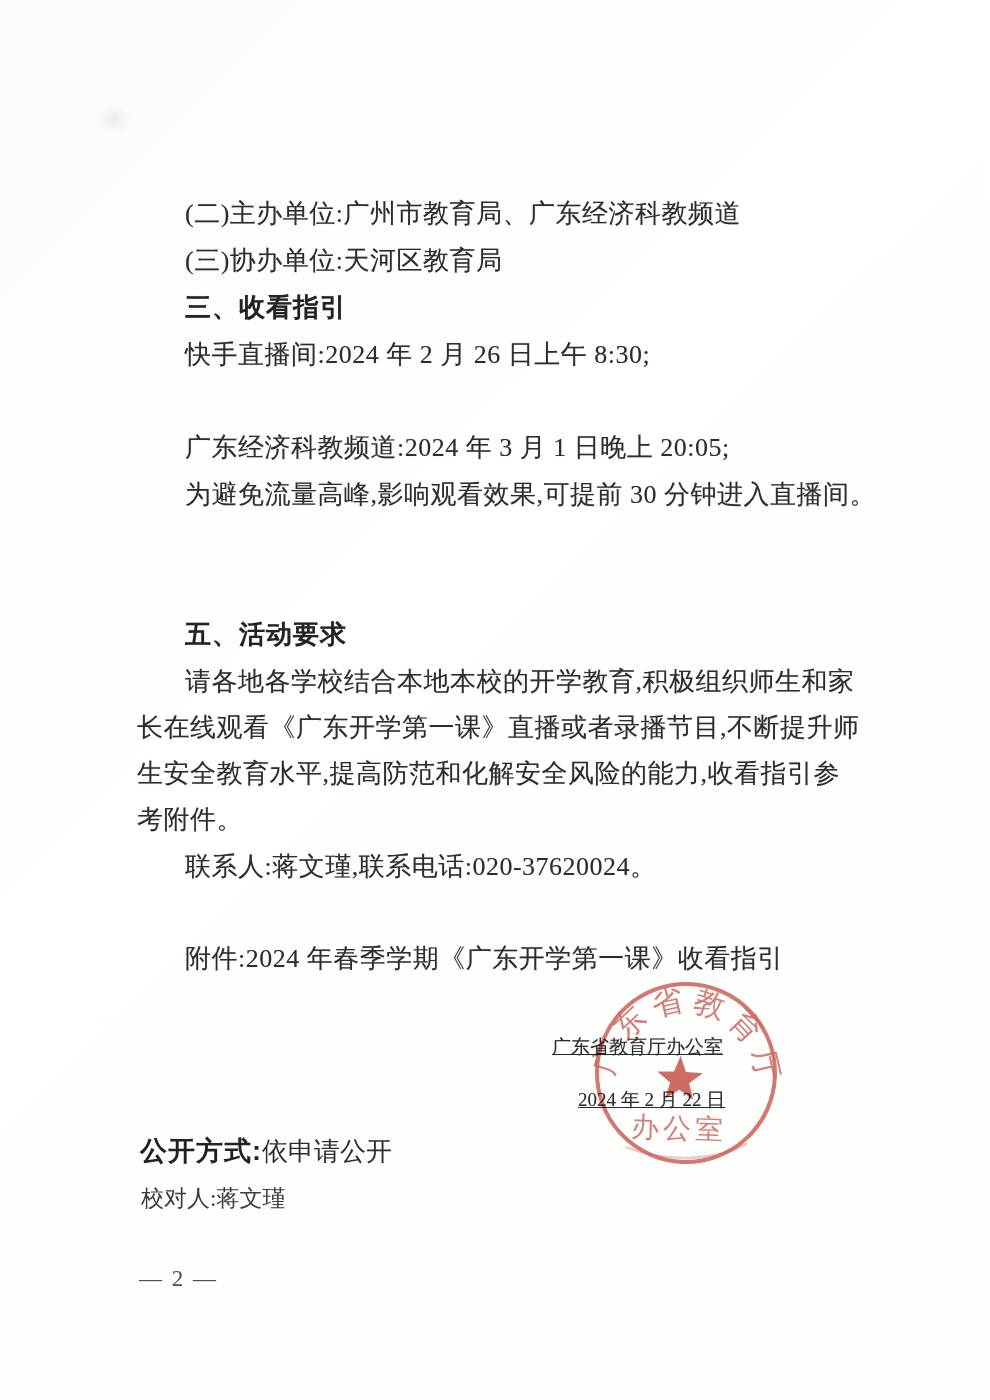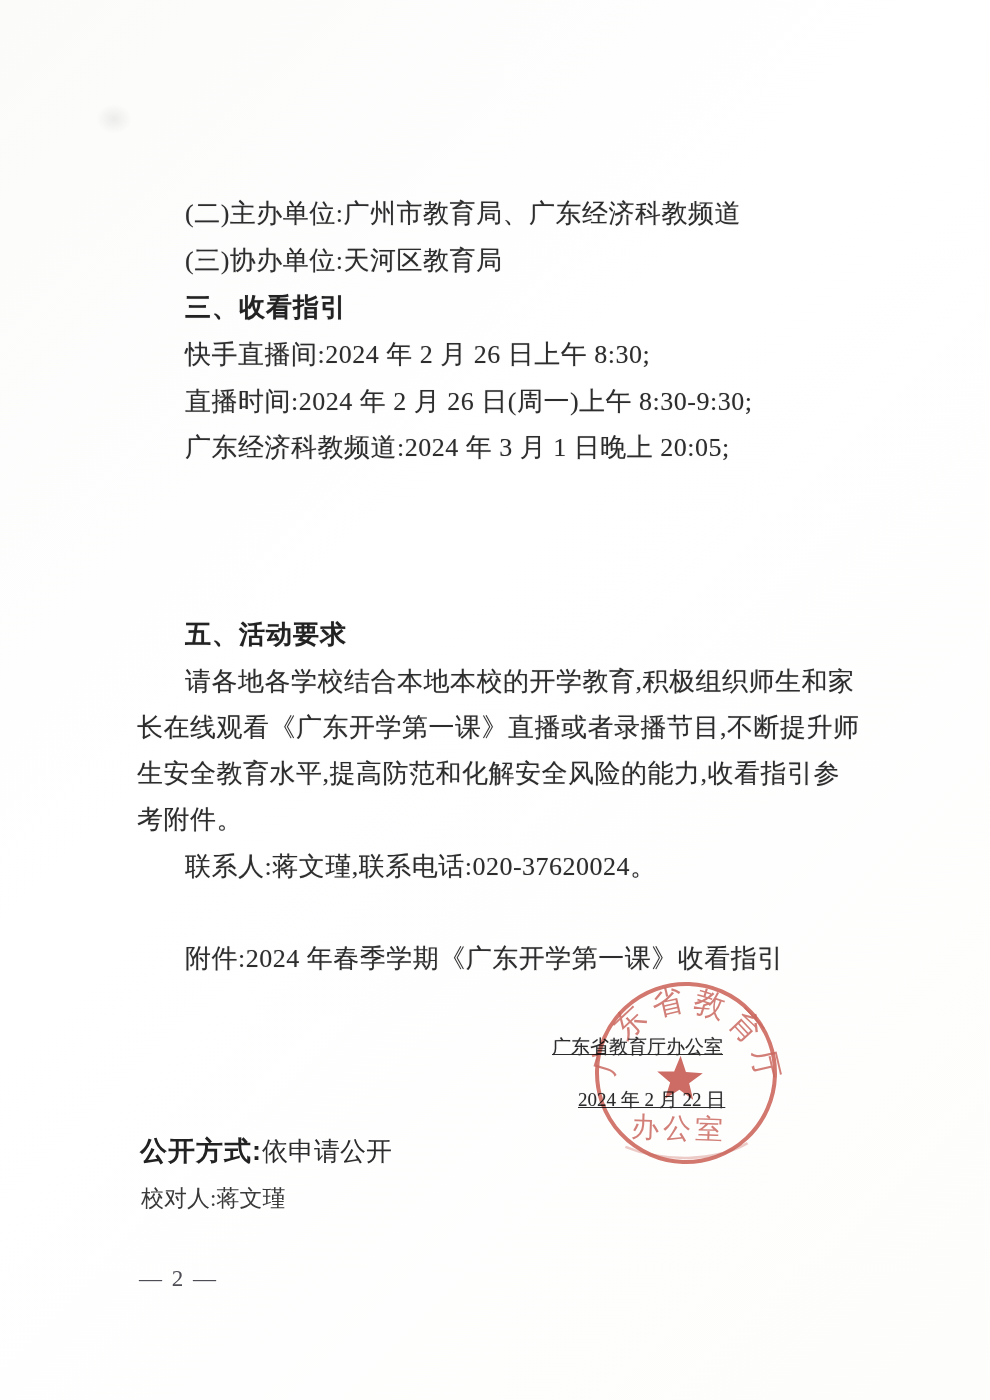--- a/index.html
+++ b/index.html
@@ -64,22 +64,22 @@
 
 <div class="page">
   <div class="smudge"></div>
 
   <div class="textlayer">
 
     <div class="line indent" style="top:196px">(二)主办单位:广州市教育局、广东经济科教频道</div>
     <div class="line indent" style="top:243px">(三)协办单位:天河区教育局</div>
     <div class="line indent heading" style="top:290px">三、收看指引</div>
     <div class="line indent" style="top:337px">快手直播间:2024 年 2 月 26 日上午 8:30;</div>
-    <div class="line indent" style="top:384px">直播时间:2024 年 2 月 26 日(周一)上午 8:30-9:30;</div>
     <div class="line indent" style="top:430px">广东经济科教频道:2024 年 3 月 1 日晚上 20:05;</div>
+    <div class="line indent" style="top:477px">为避免流量高峰,影响观看效果,可提前 30 分钟进入直播间。</div>
 
 
     <div class="line indent heading" style="top:617px">五、活动要求</div>
     <div class="line indent" style="top:664px">请各地各学校结合本地本校的开学教育,积极组织师生和家</div>
     <div class="line flush" style="top:710px">长在线观看《广东开学第一课》直播或者录播节目,不断提升师</div>
     <div class="line flush" style="top:756px">生安全教育水平,提高防范和化解安全风险的能力,收看指引参</div>
     <div class="line flush" style="top:802px">考附件。</div>
     <div class="line indent" style="top:849px">联系人:蒋文瑾,联系电话:020-37620024。</div>
     <div class="line indent" style="top:941px">附件:2024 年春季学期《广东开学第一课》收看指引</div>
 

